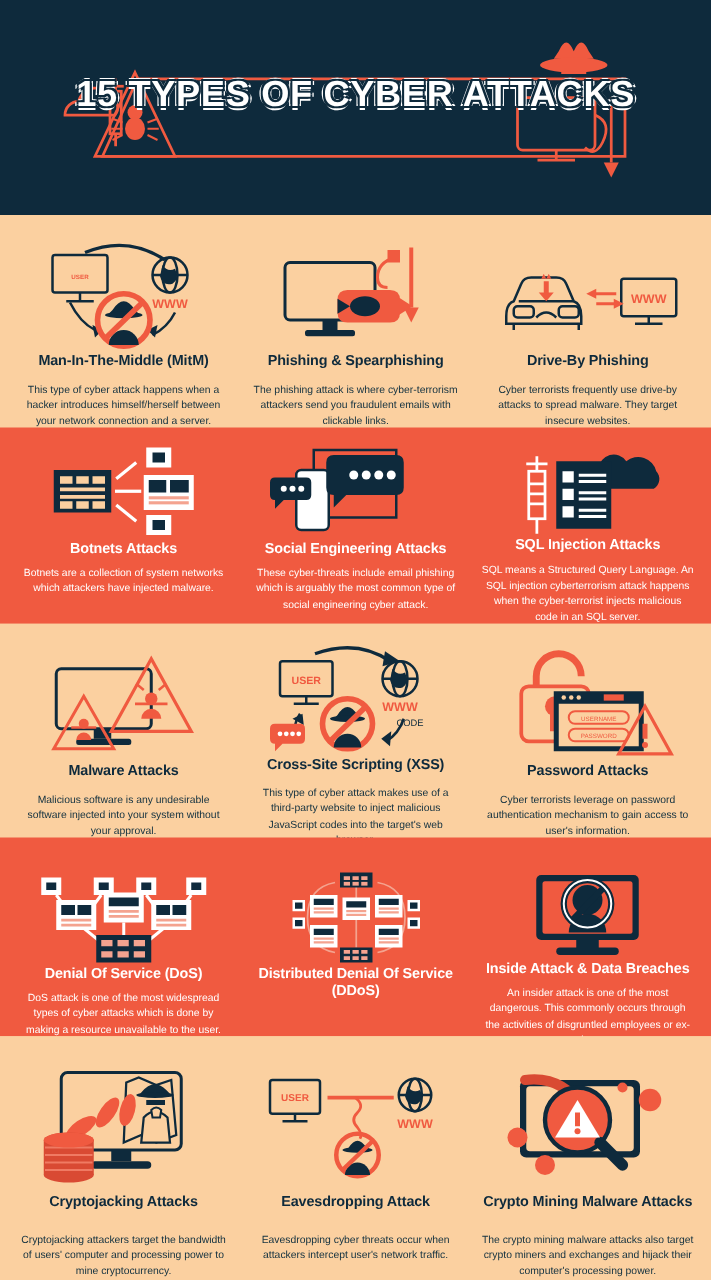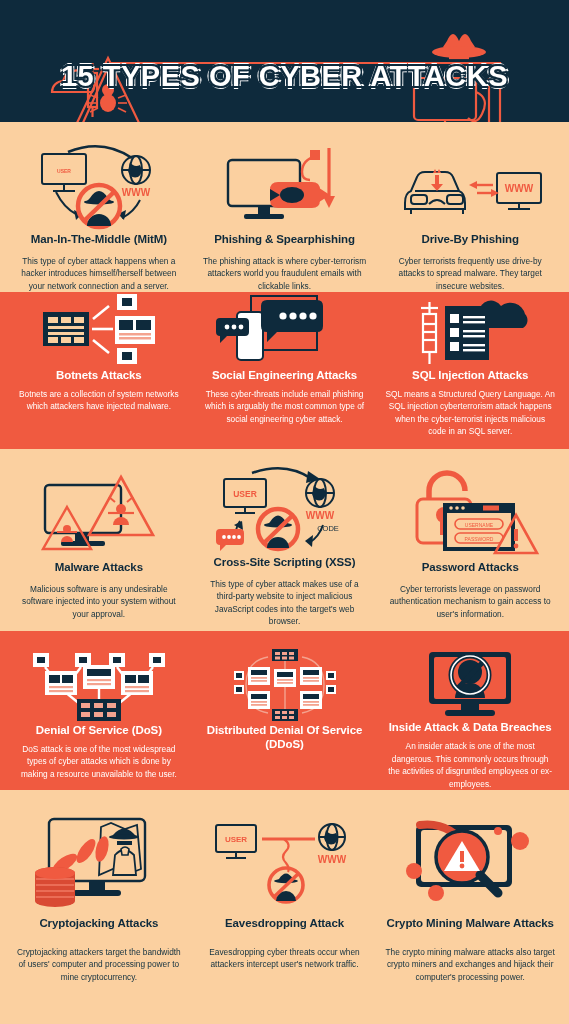--- a/index.html
+++ b/index.html
@@ -6,21 +6,21 @@
   html, body {
     width: 569px; height: 1024px;
     font-family: "Liberation Sans", sans-serif;
     background: #FBD0A0;
     overflow: hidden;
   }
   .page { width: 569px; height: 1024px; position: relative; }
 
   
   .header {
-    height: 122px; background: #0E2A3C;
+    height: 172px; background: #0E2A3C;
     position: relative; overflow: hidden;
   }
   .header-art { position: absolute; inset: 0; }
   .header-title {
     position: absolute; left: 0; right: 0; top: 60px;
     text-align: center;
     font-size: 29px; font-weight: bold; letter-spacing: 0.5px;
     color: #FFFFFF;
     font-family: "Liberation Sans", sans-serif;
     -webkit-text-stroke: 0px;
@@ -59,23 +59,23 @@
     font-size: 8.3px; text-align: center; line-height: 1.5;
     margin-top: 9px; max-width: 172px;
   }
   .peach .card-title { color: #0E2A3C; }
   .peach .card-body  { color: #11303F; }
   .orange .card-title { color: #FFFFFF; }
   .orange .card-body  { color: #FFFFFF; }
 
   
   #row-1 { height: 170px; padding-top: 22px; }
-  #row-2 { height: 157px; }
+  #row-2 { height: 157px; padding-top: 14px; }
   #row-3 { height: 171px; padding-top: 18px; }
-  #row-4 { height: 159px; padding-top: 16px; margin-top: 11px; }
+  #row-4 { height: 159px; padding-top: 26px; }
   #row-5 { height: 221px; padding-top: 22px; }
 
   #row-2 .icon-wrap, #row-4 .icon-wrap { height: 76px; }
   #row-2 .card-title, #row-4 .card-title { margin-top: 0px; }
   #row-2 .card-body, #row-4 .card-body { margin-top: 6px; }
   #row-5 .icon-wrap { height: 98px; }
   #row-5 .card-title { margin-top: 6px; }
   #row-5 .card-body { margin-top: 16px; }
 
   svg { display: block; overflow: visible; }
@@ -189,21 +189,21 @@
             <polygon points="96,42 110,51 96,60" fill="#F05A40"></polygon>
             <ellipse cx="72" cy="51" rx="12" ry="8" fill="#0E2A3C"></ellipse>
             <polygon points="60,51 50,45 50,57" fill="#0E2A3C"></polygon>
             <path d="M96 12 q-14 4 -14 16 q0 8 8 8" stroke="#F05A40" stroke-width="2.4" fill="none"></path>
             <rect x="90" y="6" width="10" height="10" fill="#F05A40"></rect>
             <line x1="109" y1="4" x2="109" y2="52" stroke="#F05A40" stroke-width="3.2"></line>
             <polygon points="103,52 115,52 109,64" fill="#F05A40"></polygon>
           </svg>
         </div>
         <div class="card-title">Phishing &amp; Spearphishing</div>
-        <div class="card-body">The phishing attack is where cyber-terrorism attackers world you fraudulent emails with clickable links.</div>
+        <div class="card-body">The phishing attack is where cyber-terrorism attackers send you fraudulent emails with clickable links.</div>
       </div>
 
       <div class="card">
         <div class="icon-wrap">
           <svg width="150" height="80" viewBox="0 0 150 80">
             <g stroke="#0E2A3C" stroke-width="2" fill="none">
               <path d="M10 56 q0 -10 6 -12 l6 -14 q2 -5 8 -5 h20 q6 0 8 5 l6 14 q6 2 6 12 v6 h-60 Z"></path>
               <path d="M20 44 h44"></path>
               <rect x="16" y="48" width="16" height="9" rx="3"></rect>
               <rect x="52" y="48" width="16" height="9" rx="3"></rect>

